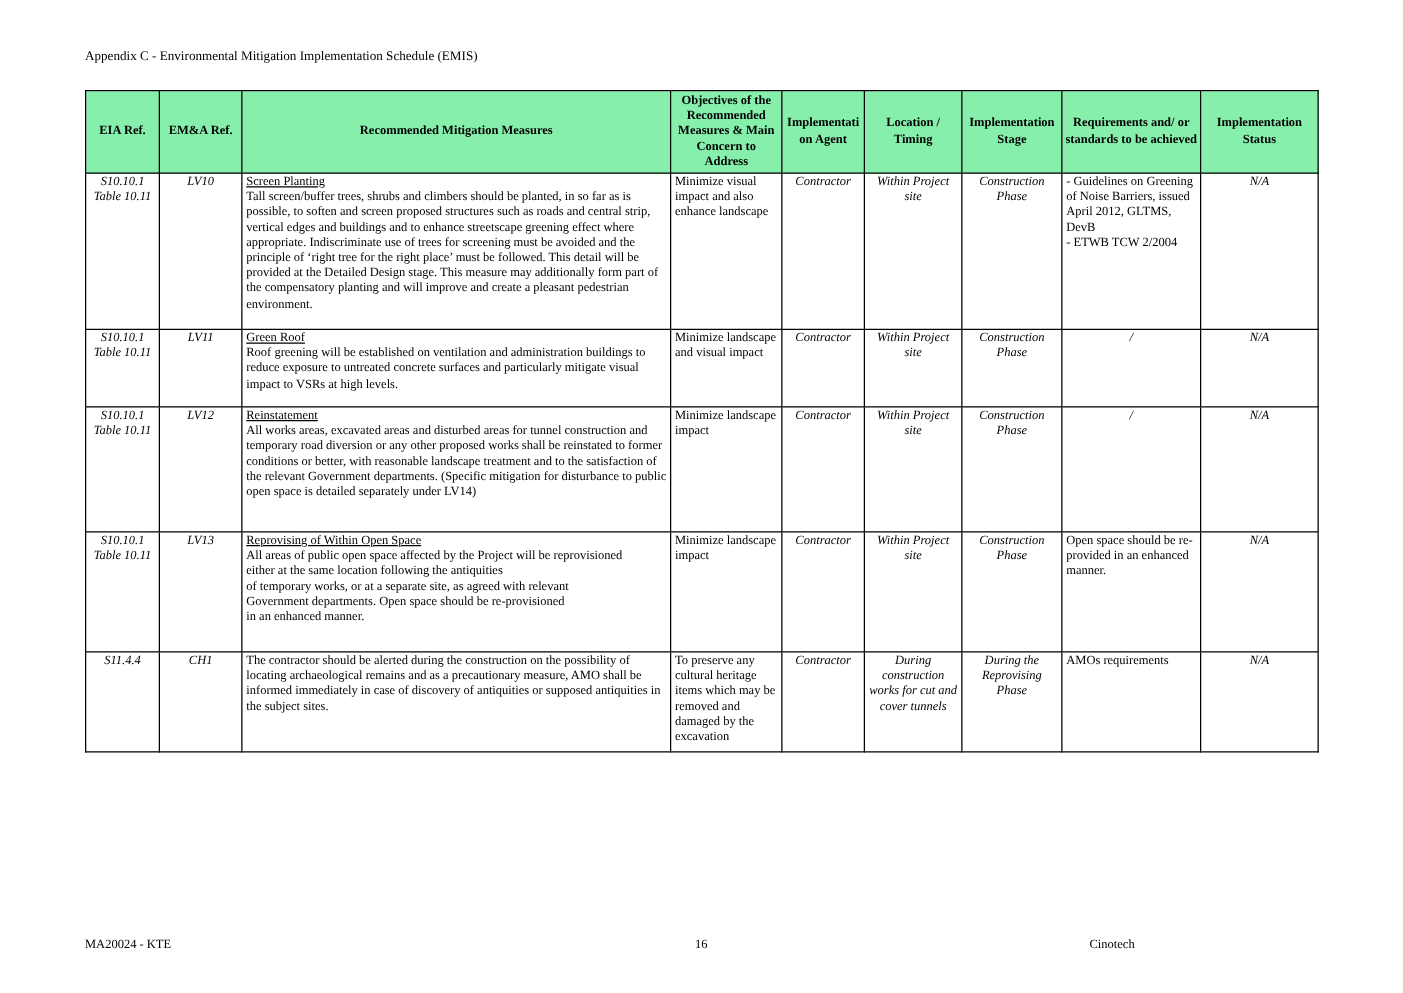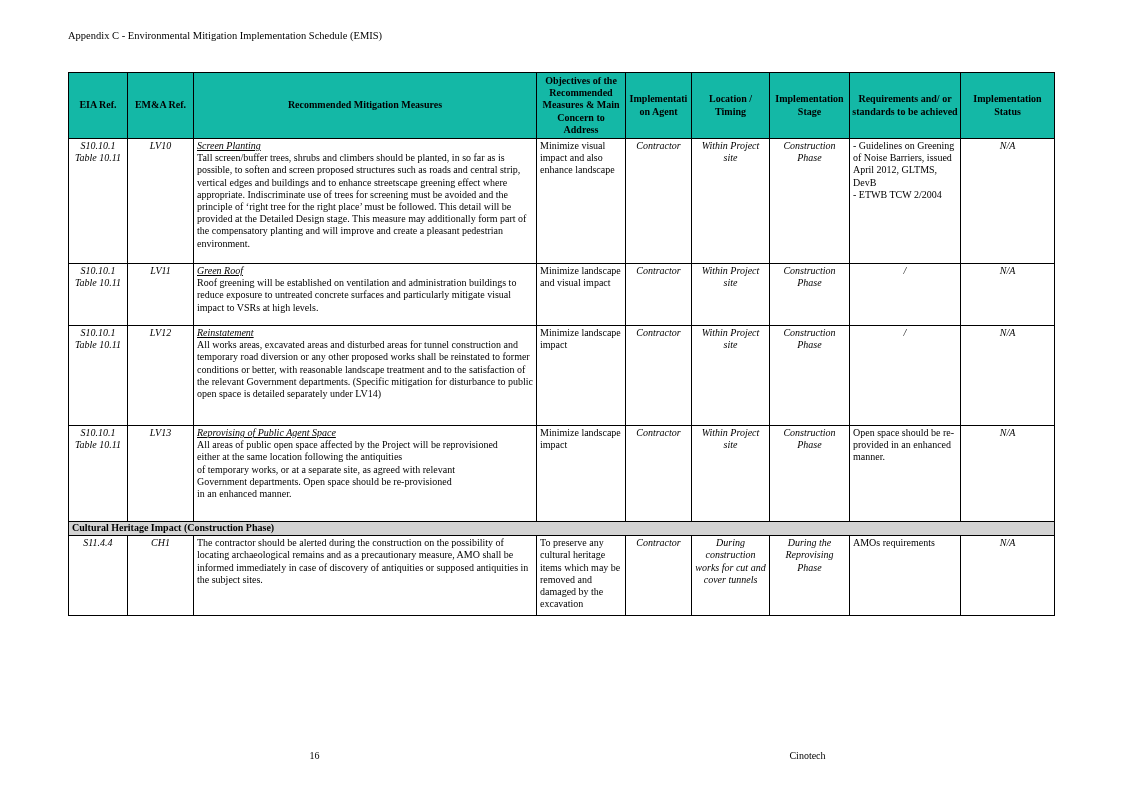--- a/index.html
+++ b/index.html
@@ -6,48 +6,48 @@
   html,body { background:#ffffff; }
   .page {
     position:relative;
     width:1122px; height:794px;
     background:#ffffff;
     font-family:"Liberation Serif", serif;
     color:#000;
     overflow:hidden;
   }
   .doc-header {
-    position:absolute; left:68px; top:30px;
+    position:absolute; left:68px; top:40px;
     font-size:10.5px;
   }
   table.emis {
     position:absolute; left:68px; top:72px;
     width:986px;
     border-collapse:collapse;
     table-layout:fixed;
     font-size:10px;
     line-height:1.22;
   }
   table.emis th, table.emis td {
     border:1px solid #000;
     vertical-align:top;
     padding:1px 3px 2px 3px;
   }
   table.emis thead th {
-    background:#14b8a6;
+    background:#86efac;
     font-weight:bold;
     text-align:center;
     vertical-align:middle;
     height:66px;
     padding:2px;
   }
   th.break { overflow-wrap:break-word; word-break:break-all;margin-left:12px; }
   td.center { text-align:center;font-style:italic; }
   .pre { white-space:pre-line; }
-  .measure-title { display:block; text-decoration:underline;font-style:italic; }
+  .measure-title { display:block; text-decoration:underline; }
   tr.section-row td {
     background:#d3d3d3;
     font-weight:bold;
     text-align:left;
     height:14px;
     padding:0 3px 1px 3px;
   }
   .doc-footer {
     position:absolute; left:68px; top:750px;
     width:986px;
@@ -145,40 +145,37 @@
 Phase</td>
         <td class="center">/</td>
         <td class="center">N/A</td>
       </tr>
 
       <tr style="height:96px">
         <td class="center pre">S10.10.1
 Table 10.11</td>
         <td class="center">LV13</td>
         <td>
-          <span class="measure-title">Reprovising of Public Agent Space</span>
+          <span class="measure-title">Reprovising of Within Open Space</span>
           <span class="pre">All areas of public open space affected by the Project will be reprovisioned
 either at the same location following the antiquities
 of temporary works, or at a separate site, as agreed with relevant
 Government departments. Open space should be re-provisioned
 in an enhanced manner.</span>
         </td>
         <td>Minimize landscape impact</td>
         <td class="center">Contractor</td>
         <td class="center pre">Within Project
 site</td>
         <td class="center pre">Construction
 Phase</td>
         <td class="pre">Open space should be re-provided in an enhanced manner.</td>
         <td class="center">N/A</td>
       </tr>
 
-      <tr class="section-row">
-        <td colspan="9">Cultural Heritage Impact (Construction Phase)</td>
-      </tr>
 
       <tr style="height:80px">
         <td class="center pre">S11.4.4</td>
         <td class="center">CH1</td>
         <td>
           <span class="pre">The contractor should be alerted during the construction on the possibility of locating archaeological remains and as a precautionary measure, AMO shall be informed immediately in case of discovery of antiquities or supposed antiquities in the subject sites.</span>
         </td>
         <td>To preserve any cultural heritage items which may be removed and damaged by the excavation</td>
         <td class="center">Contractor</td>
         <td class="center pre">During
@@ -189,17 +186,18 @@
 Reprovising
 Phase</td>
         <td class="pre">AMOs requirements</td>
         <td class="center">N/A</td>
       </tr>
 
     </tbody>
   </table>
 
   <div class="doc-footer">
+    <span class="f-left">MA20024 - KTE</span>
     <span class="f-center">16</span>
     <span class="f-right">Cinotech</span>
   </div>
 
 </div>
 
 </body></html>

